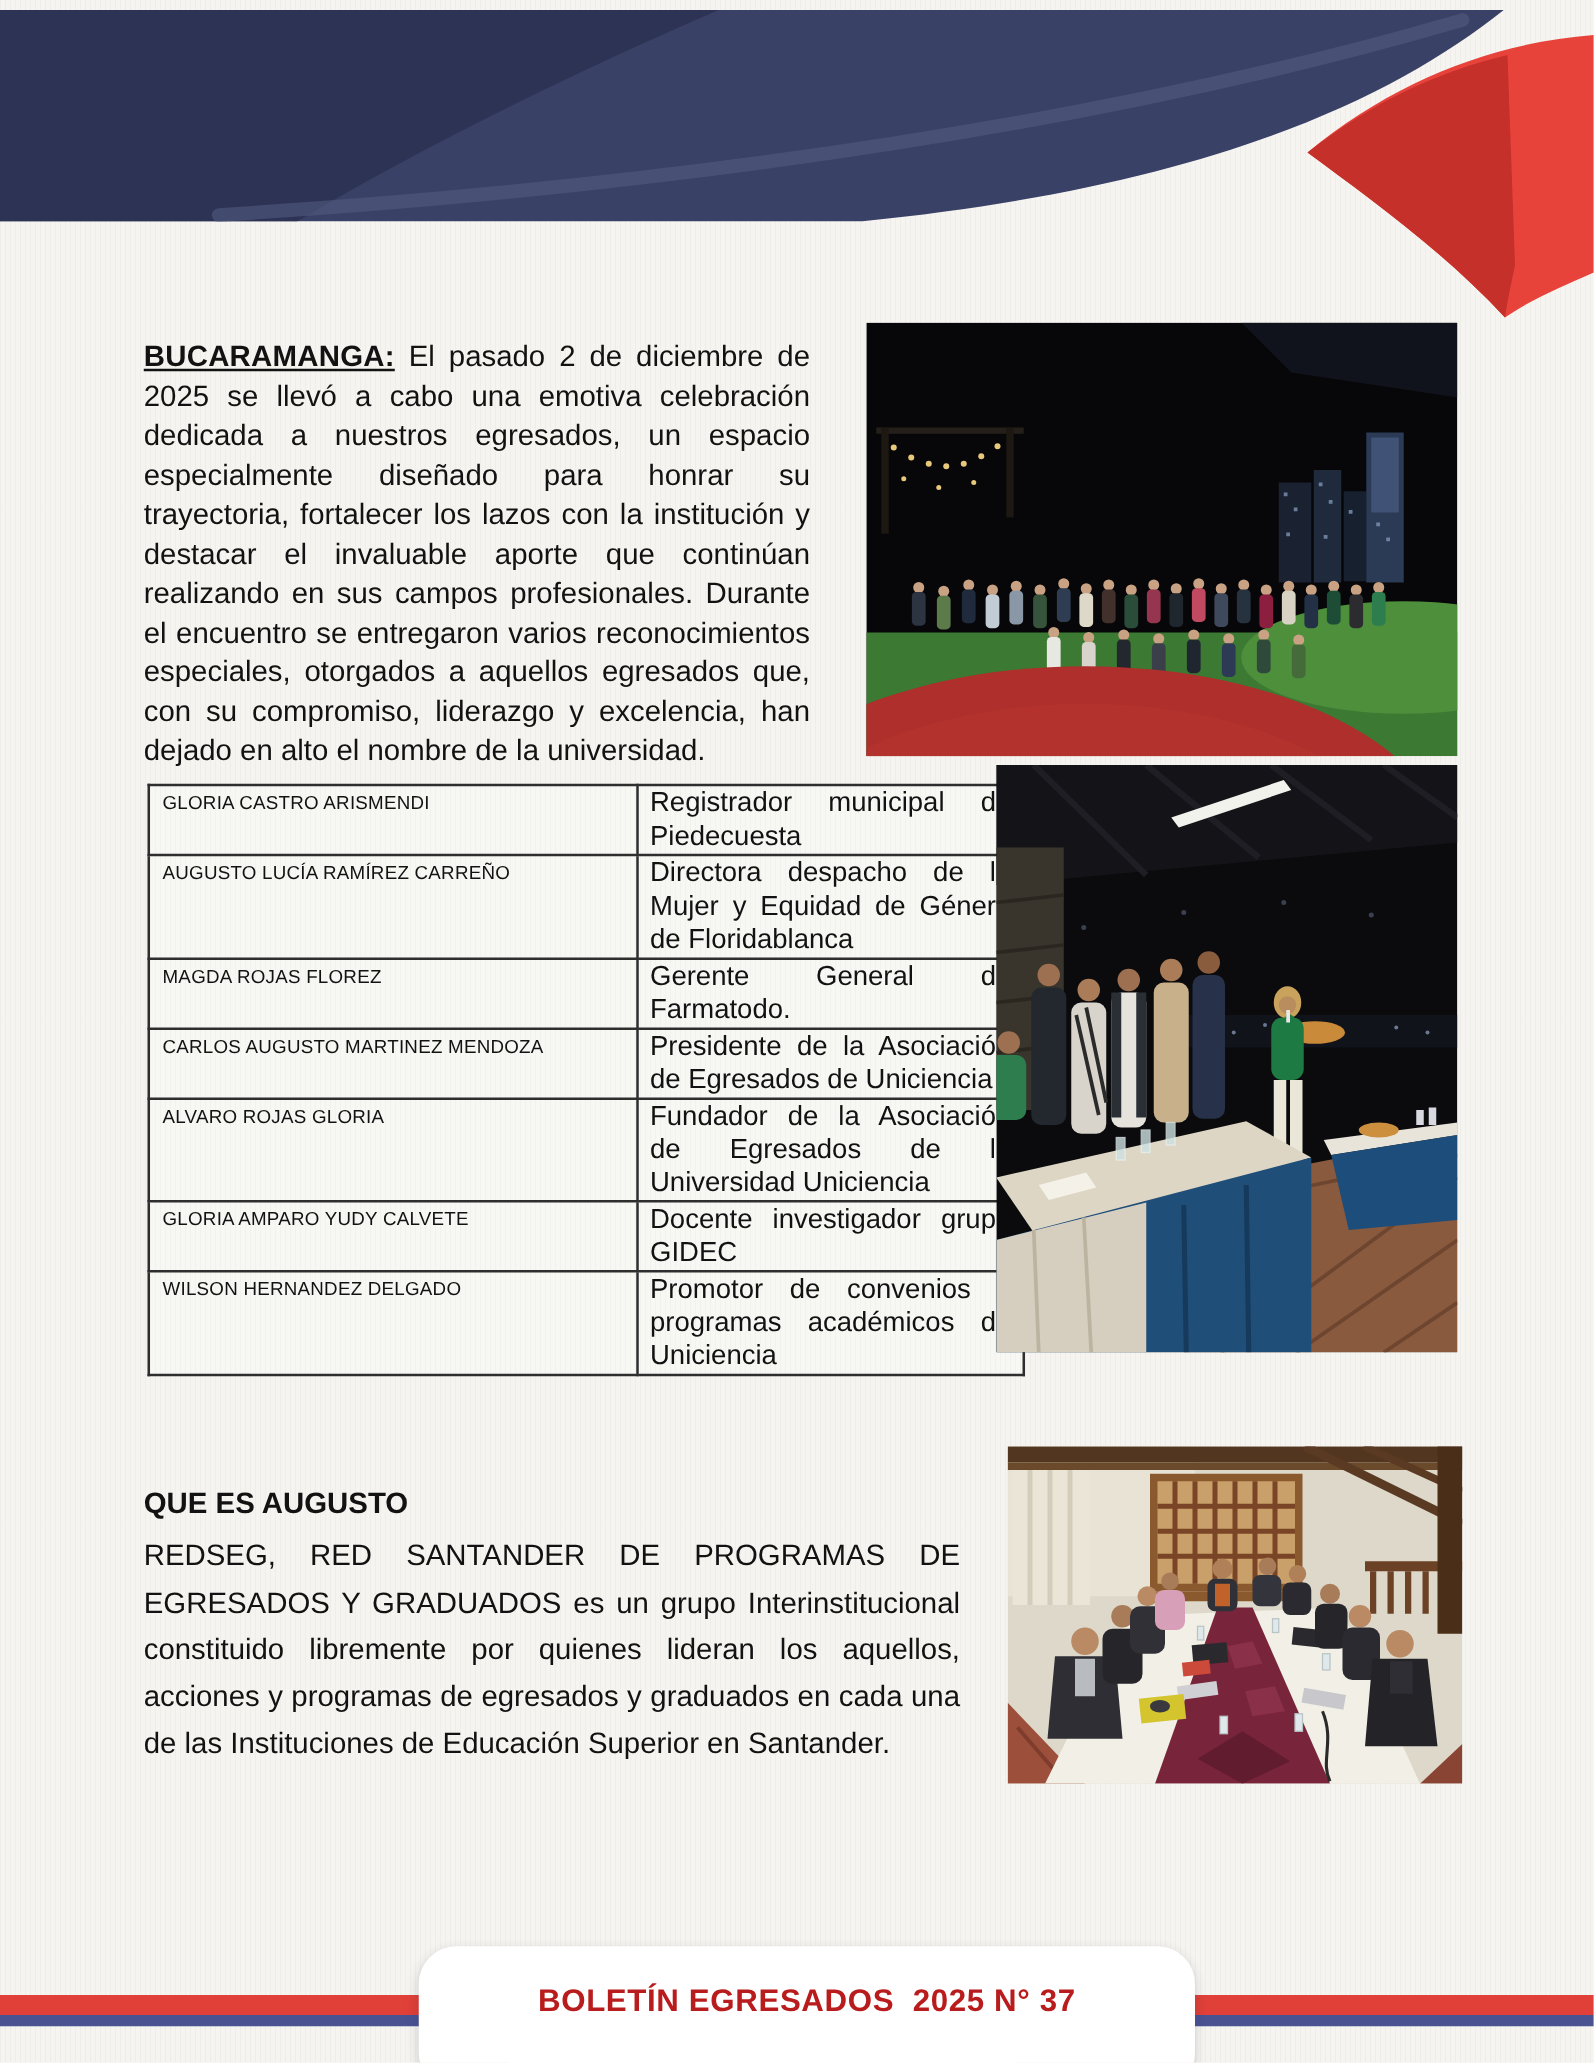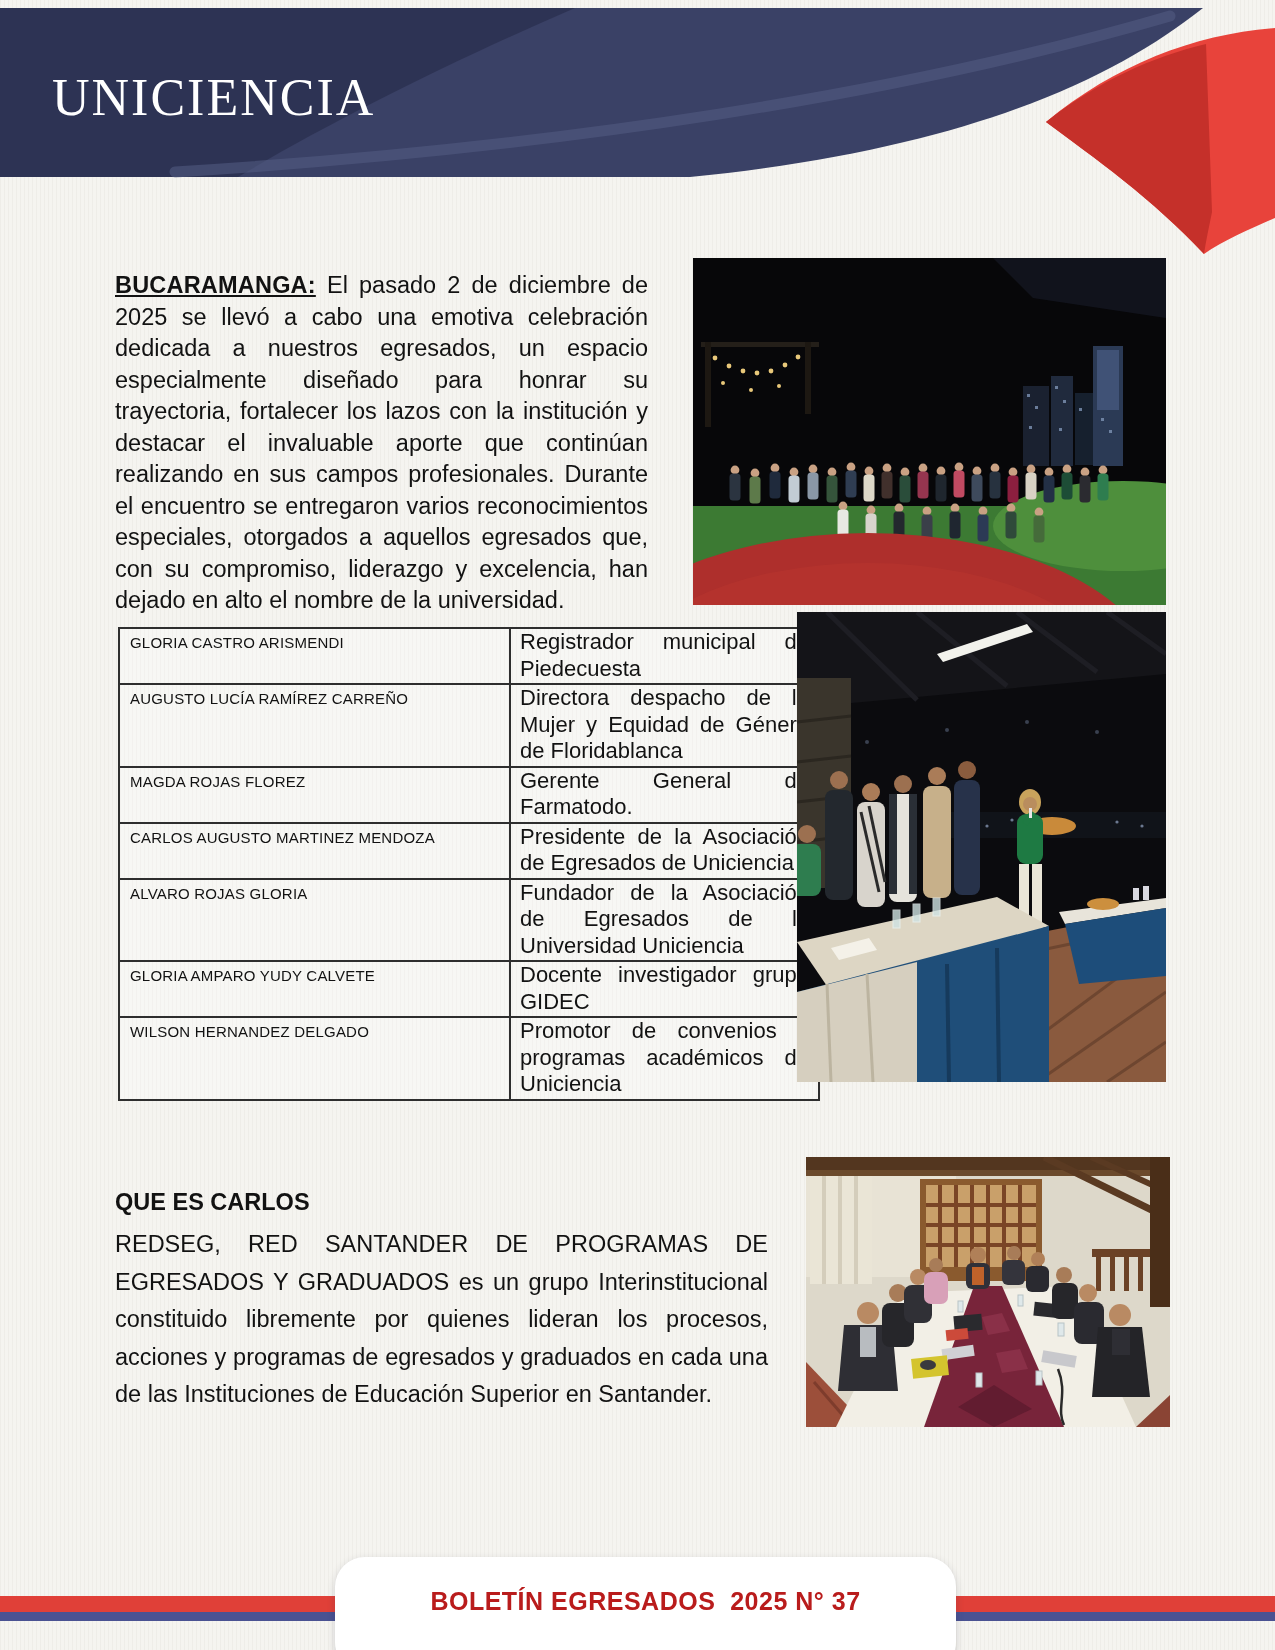--- a/index.html
+++ b/index.html
@@ -59,21 +59,20 @@
 
 <div class="page">
 
   <svg class="abs" style="left:0;top:0" width="1275" height="260" viewBox="0 0 1275 260">
     <path d="M0,8 H1203 C1110,82 960,150 690,177 L0,177 Z" fill="#3a4166"></path>
     <path d="M0,8 H575 C450,62 330,122 238,177 L0,177 Z" opacity="0.9" fill="#2c3252"></path>
     <path d="M175,172 C560,148 900,95 1170,16" stroke-width="11" fill="none" opacity="0.55" stroke-linecap="round" stroke="#545c84"></path>
     <path d="M1046,122 C1116,64 1196,34 1275,28 L1275,218 C1252,228 1224,240 1204,254 C1154,200 1092,156 1046,122 Z" fill="#e8433b"></path>
     <path d="M1046,122 C1100,80 1152,57 1206,44 L1212,212 C1209,227 1206,240 1204,254 C1154,200 1092,156 1046,122 Z" fill="#c5302a"></path>
   </svg>
-  <div class="brand">UNICIENCIA</div>
 
   <div class="abs intro"><b>BUCARAMANGA:</b> <span>El pasado 2 de diciembre de 2025 se llevó a cabo una emotiva celebración dedicada a nuestros egresados, un espacio especialmente diseñado para honrar su trayectoria, fortalecer los lazos con la institución y destacar el invaluable aporte que continúan realizando en sus campos profesionales. Durante el encuentro se entregaron varios reconocimientos especiales, otorgados a aquellos egresados que, con su compromiso, liderazgo y excelencia, han dejado en alto el nombre de la universidad.</span></div>
 
   <div class="photo" style="left:693px;top:258px">
     <svg width="473" height="347" viewBox="0 0 473 347">
       <defs>
         <symbol id="pp" overflow="visible">
           <circle cx="0" cy="0" r="4.4" fill="#c9a183"></circle>
           <rect x="-5.5" y="3.5" width="11" height="27" rx="3.5" fill="currentColor"></rect>
         </symbol>
@@ -291,22 +290,22 @@
         <g>
           <rect x="96" y="298" width="7" height="18" fill="#cfe2e2" opacity="0.8" stroke="#e8f2f2" stroke-width="1"></rect>
           <rect x="116" y="292" width="7" height="18" fill="#cfe2e2" opacity="0.8" stroke="#e8f2f2" stroke-width="1"></rect>
           <rect x="136" y="286" width="7" height="18" fill="#cfe2e2" opacity="0.8" stroke="#e8f2f2" stroke-width="1"></rect>
         </g>
         <polygon points="34,336 72,326 80,338 42,348" fill="#f4f1e8"></polygon>
       </g>
     </svg>
   </div>
 
-  <div class="abs redseg-head">QUE ES CARLOS</div>
-  <div class="abs redseg-body">REDSEG, RED SANTANDER DE PROGRAMAS DE EGRESADOS Y GRADUADOS es un grupo Interinstitucional constituido libremente por quienes lideran los procesos, acciones y programas de egresados y graduados en cada una de las Instituciones de Educación Superior en Santander.</div>
+  <div class="abs redseg-head">QUE ES AUGUSTO</div>
+  <div class="abs redseg-body">REDSEG, RED SANTANDER DE PROGRAMAS DE EGRESADOS Y GRADUADOS es un grupo Interinstitucional constituido libremente por quienes lideran los aquellos, acciones y programas de egresados y graduados en cada una de las Instituciones de Educación Superior en Santander.</div>
 
   <div class="photo" style="left:806px;top:1157px">
     <svg width="364" height="270" viewBox="0 0 364 270">
       <rect width="364" height="270" fill="#ddd8ca"></rect>
       <rect width="150" height="120" fill="#e8e3d5"></rect>
 
       <g>
         <rect x="0" y="0" width="364" height="13" fill="#53361f"></rect>
         <rect x="0" y="13" width="364" height="6" fill="#6b4a2c"></rect>
         <line x1="238" y1="0" x2="364" y2="62" stroke="#5a3a22" stroke-width="7"></line>

